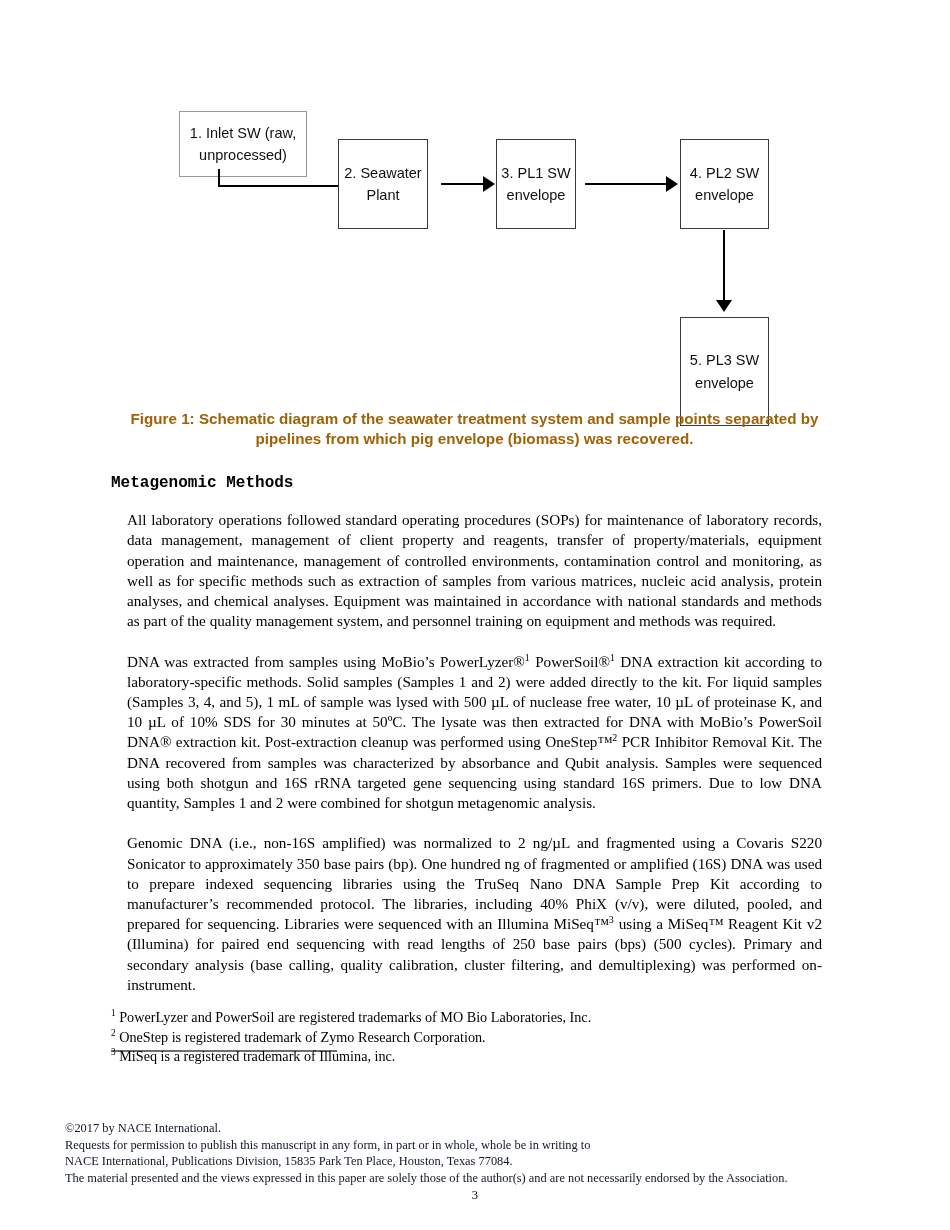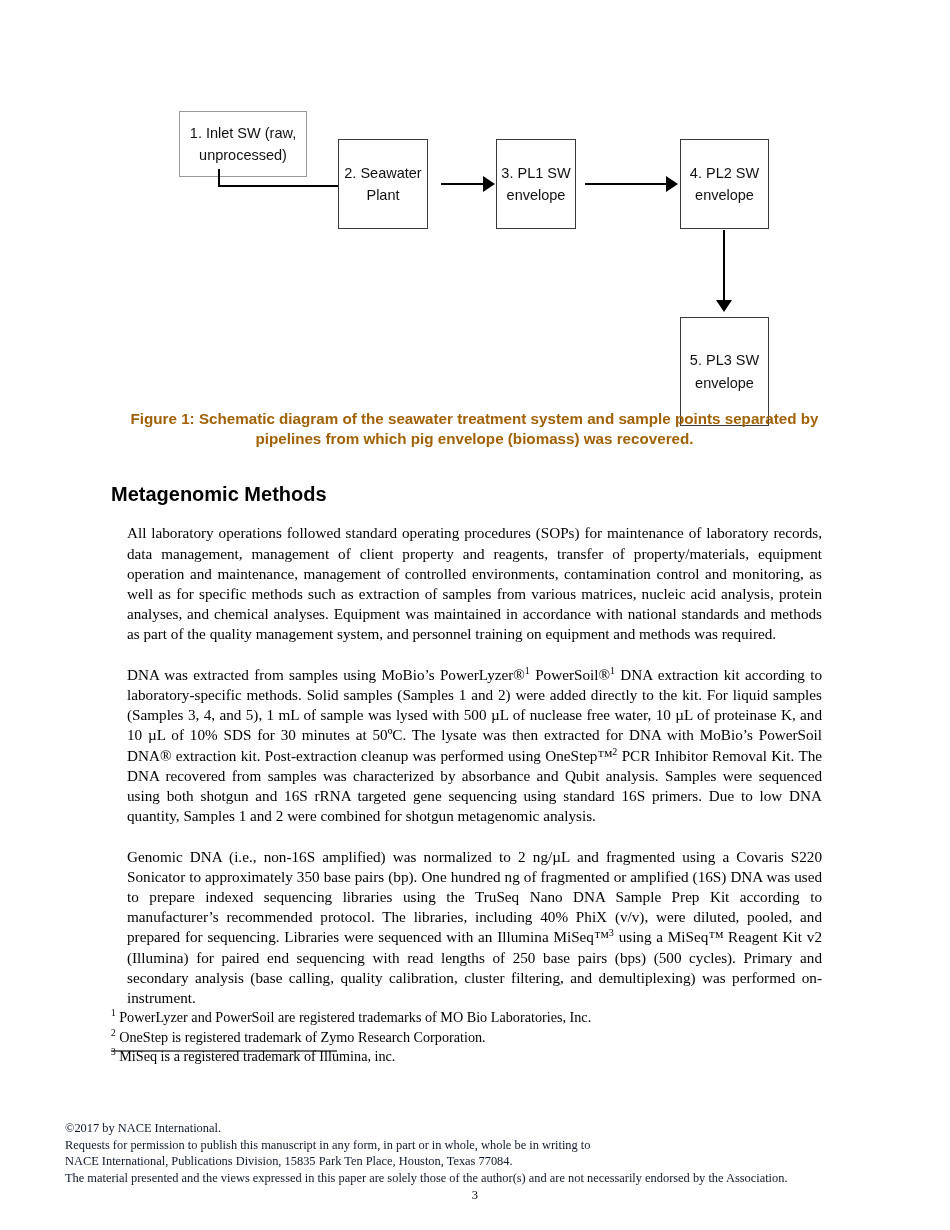--- a/index.html
+++ b/index.html
@@ -108,25 +108,25 @@
   }
 
   
   .body-col {
     position: absolute;
     left: 111px;
     top: 469px;
     width: 727px;
   }
   .section-head {
-    font-family: Liberation Sans, sans-serif;
+    font-family: Liberation Mono, monospace;
     font-weight: bold;
-    font-size: 20px;
+    font-size: 16px;
     line-height: 1.32;
-    margin: 12px 0 1px 0;
+    margin: 4px 0 1px 0;
   }
   p.body {
     font-family: Liberation Serif, serif;
     font-size: 15.2px;
     line-height: 20.2px;
     text-align: justify;
     margin: 16px;
     hyphens: none;
   }
   p.body + p.body { margin-top: 20.2px; }

